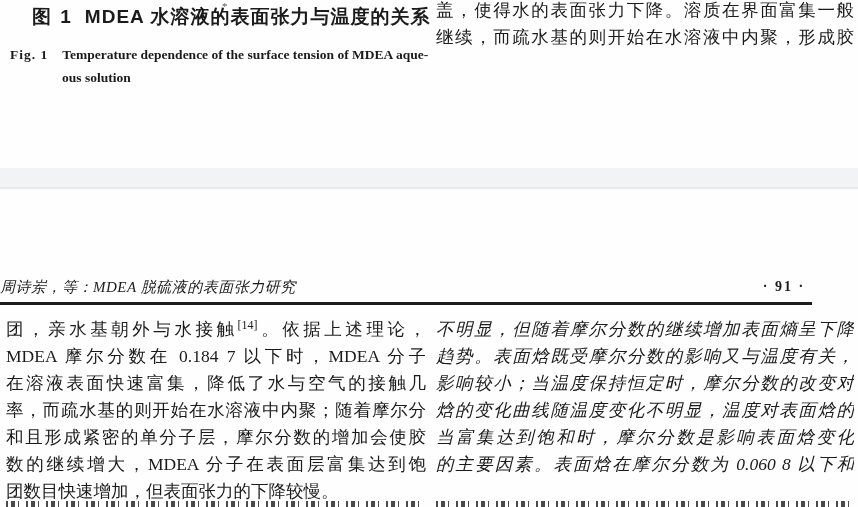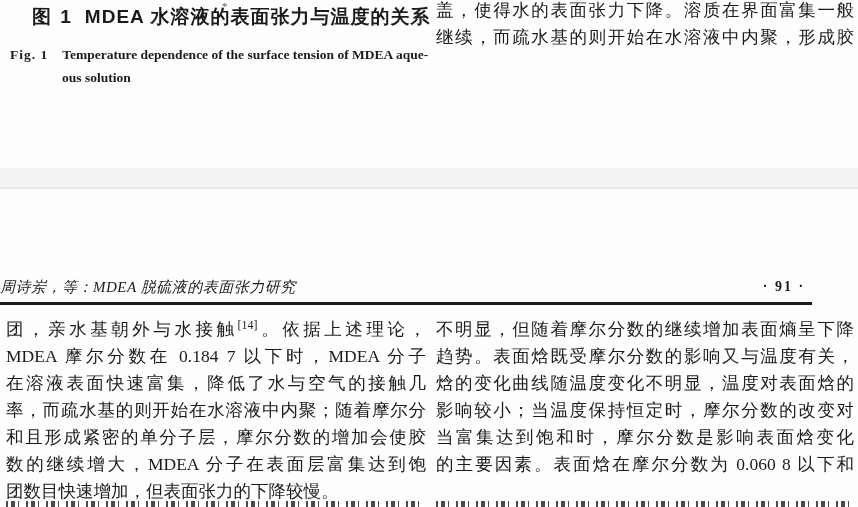--- a/index.html
+++ b/index.html
@@ -116,20 +116,21 @@
   
   .body-col-left {
     position: absolute;
     left: 6px; top: 316px;
     width: 420px;
   }
   .body-col-right {
     position: absolute;
     left: 436px; top: 316px;
     width: 418px;
+    font-style: italic;
   }
   sup.ref {
     font-size: 12px;
     line-height: 0;
     vertical-align: 6px;
     letter-spacing: 0;
   }
 
   
   .cutoff-strip {
@@ -180,22 +181,22 @@
     <div class="jline">在溶液表面快速富集，降低了水与空气的接触几</div>
     <div class="jline">率，而疏水基的则开始在水溶液中内聚；随着摩尔分</div>
     <div class="jline">和且形成紧密的单分子层，摩尔分数的增加会使胶</div>
     <div class="jline">数的继续增大，MDEA 分子在表面层富集达到饱</div>
     <div class="jline no-just">团数目快速增加，但表面张力的下降较慢。</div>
   </div>
 
   <div class="para body-col-right">
     <div class="jline">不明显，但随着摩尔分数的继续增加表面熵呈下降</div>
     <div class="jline">趋势。表面焓既受摩尔分数的影响又与温度有关，</div>
+    <div class="jline">影响较小；当温度保持恒定时，摩尔分数的改变对</div>
     <div class="jline">焓的变化曲线随温度变化不明显，温度对表面焓的</div>
-    <div class="jline">影响较小；当温度保持恒定时，摩尔分数的改变对</div>
     <div class="jline">当富集达到饱和时，摩尔分数是影响表面焓变化</div>
     <div class="jline">的主要因素。表面焓在摩尔分数为 0.060 8 以下和</div>
   </div>
 
   <div class="cutoff-strip cutoff-left"></div>
   <div class="cutoff-strip cutoff-right"></div>
 
 </div>
 
 </body></html>

